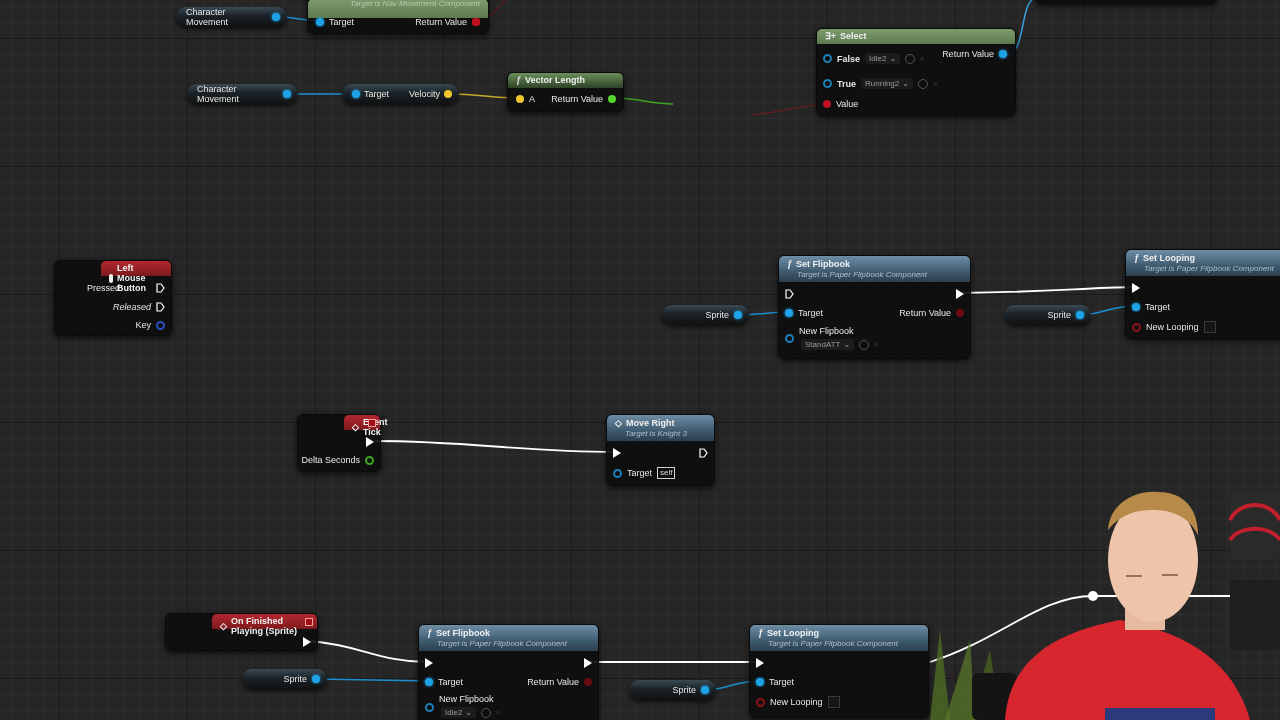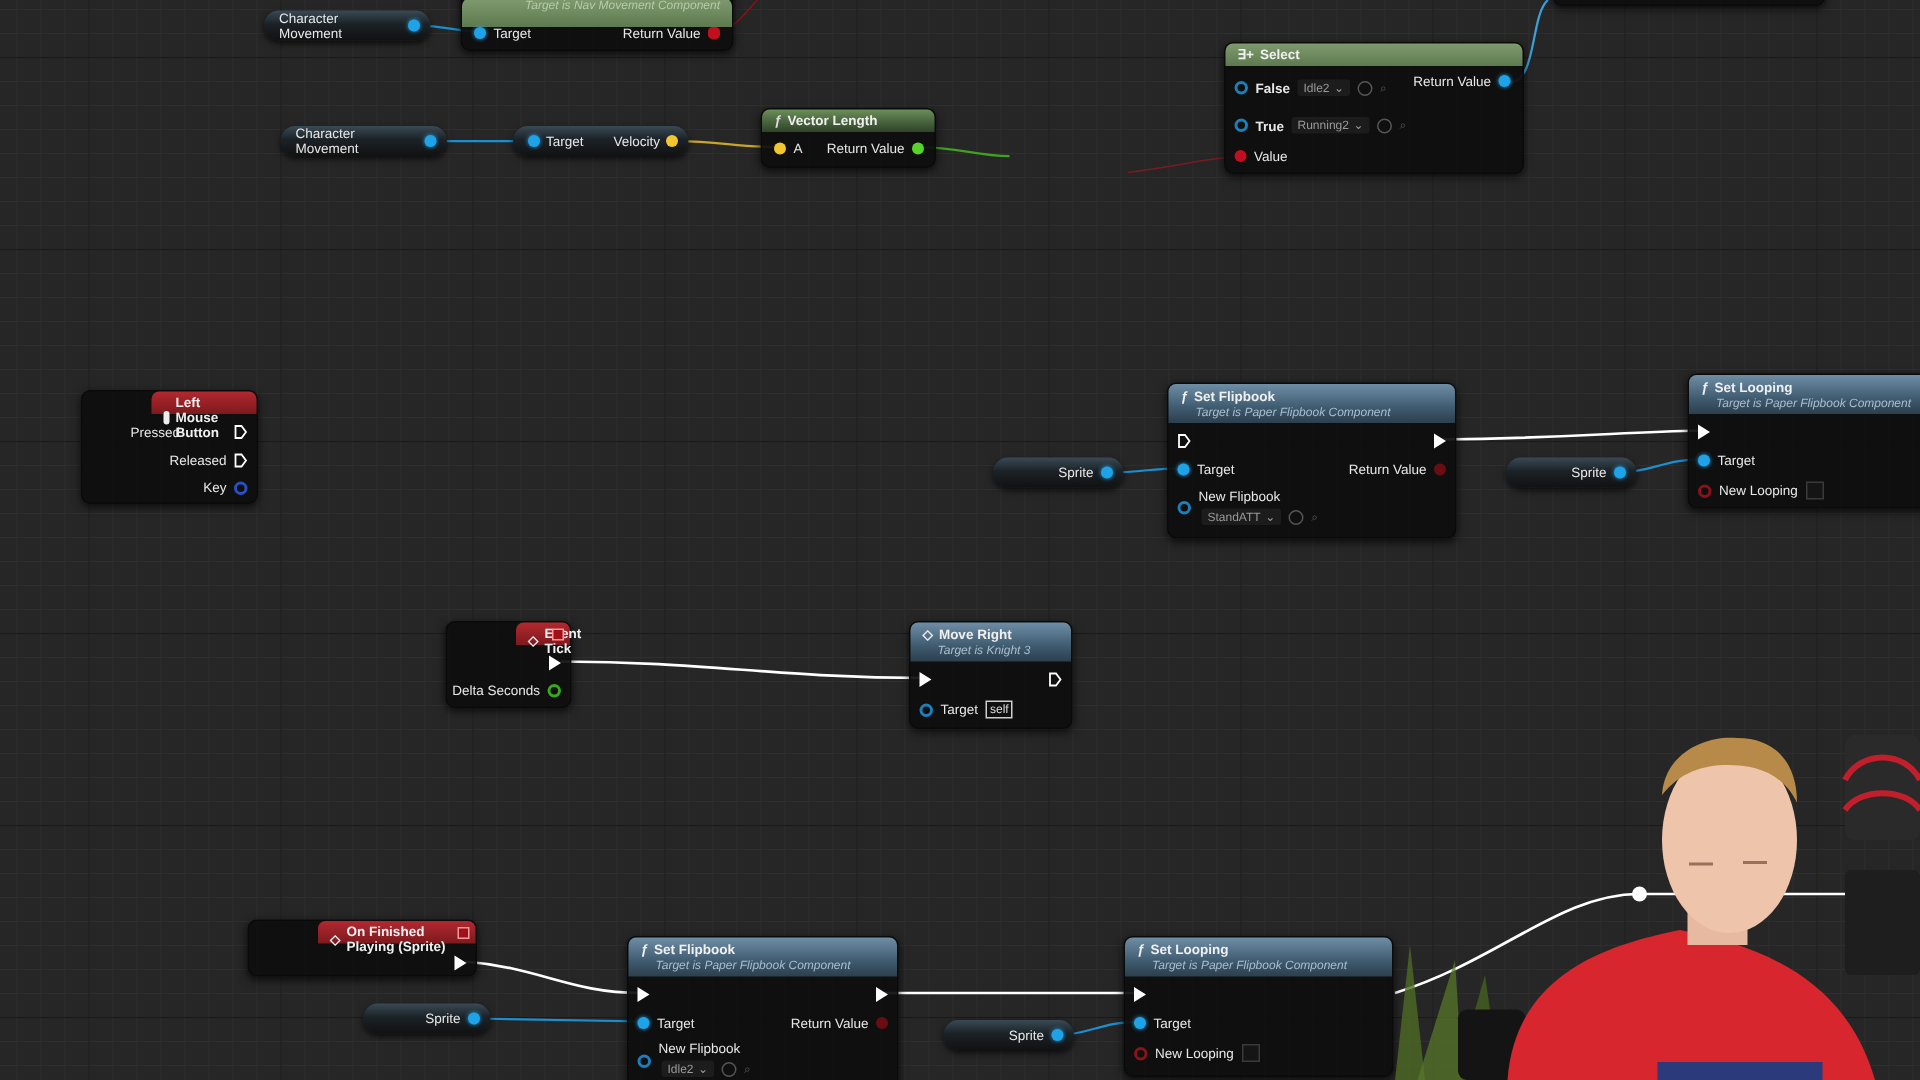--- a/index.html
+++ b/index.html
@@ -180,21 +180,21 @@
         </div>
   </div>
   <div class="row" style="right:6px;top:22px;gap:36px;">
     <span>Pressed</span>
     <span class="exec-o">
           <svg width="9" height="10">
             <path d="M1 1 L5 1 L8 5 L5 9 L1 9 Z" fill="none" stroke="#fff" stroke-width="1.2"></path>
           </svg>
         </span>
   </div>
-  <div class="row" style="right:6px;top:41px;">
+  <div class="row" style="right:6px;top:41px;font-style:italic;">
     <span>Released</span>
     <span class="exec-o">
           <svg width="9" height="10">
             <path d="M1 1 L5 1 L8 5 L5 9 L1 9 Z" fill="none" stroke="#fff" stroke-width="1.2"></path>
           </svg>
         </span>
   </div>
   <div class="row" style="right:6px;top:59px;">
     <span>Key</span>
     <span class="pin blue-o" style="border-color:#2a4fc0;"></span>

